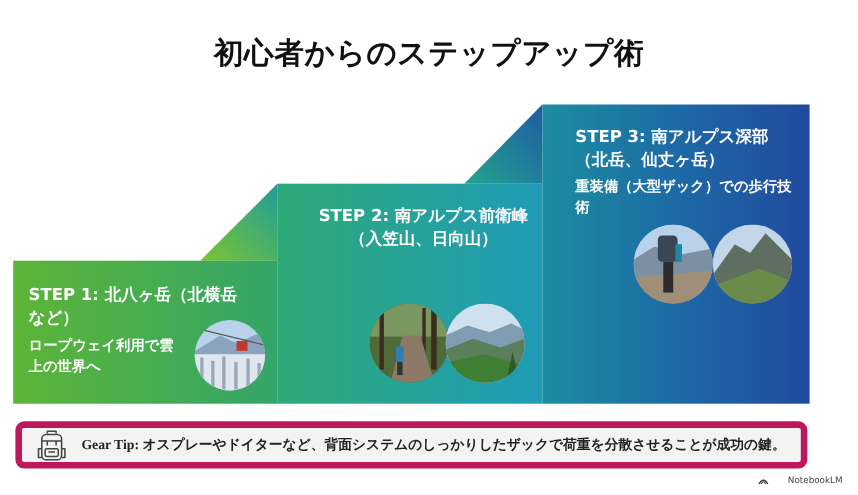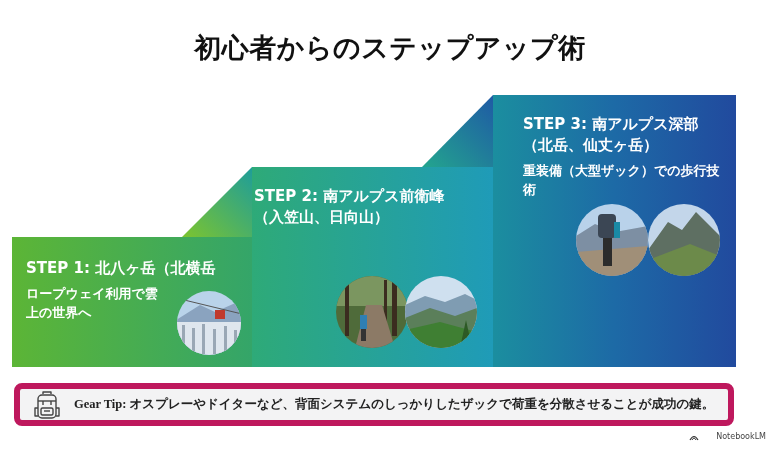--- a/index.html
+++ b/index.html
@@ -134,28 +134,29 @@
       <rect x="648" y="204" width="72" height="72" fill="#c3d6ea"></rect>
       <polygon points="648,250 668,222 682,230 696,212 720,236 720,276 648,276" fill="#5e6f62"></polygon>
       <polygon points="648,260 690,244 720,256 720,276 648,276" fill="#6c8a4a"></polygon>
     </g>
   </svg>
 </div>
 
 <div class="step" style="left:26px; top:258px; width:210px;">
   <div class="step-title">
     <div>STEP 1: 北八ヶ岳（北横岳</div>
+    <div>など）</div>
   </div>
   <div class="step-desc">
     <div>ロープウェイ利用で雲</div>
     <div>上の世界へ</div>
   </div>
 </div>
 
-<div class="step" style="left:254px; top:186px; width:220px;">
+<div class="step" style="left:275px; top:186px; width:220px;text-align:center;">
   <div class="step-title">
     <div>STEP 2: 南アルプス前衛峰</div>
     <div>（入笠山、日向山）</div>
   </div>
 </div>
 
 <div class="step" style="left:507px; top:114px; width:222px;margin-left:16px;">
   <div class="step-title">
     <div>STEP 3: 南アルプス深部</div>
     <div>（北岳、仙丈ヶ岳）</div>

